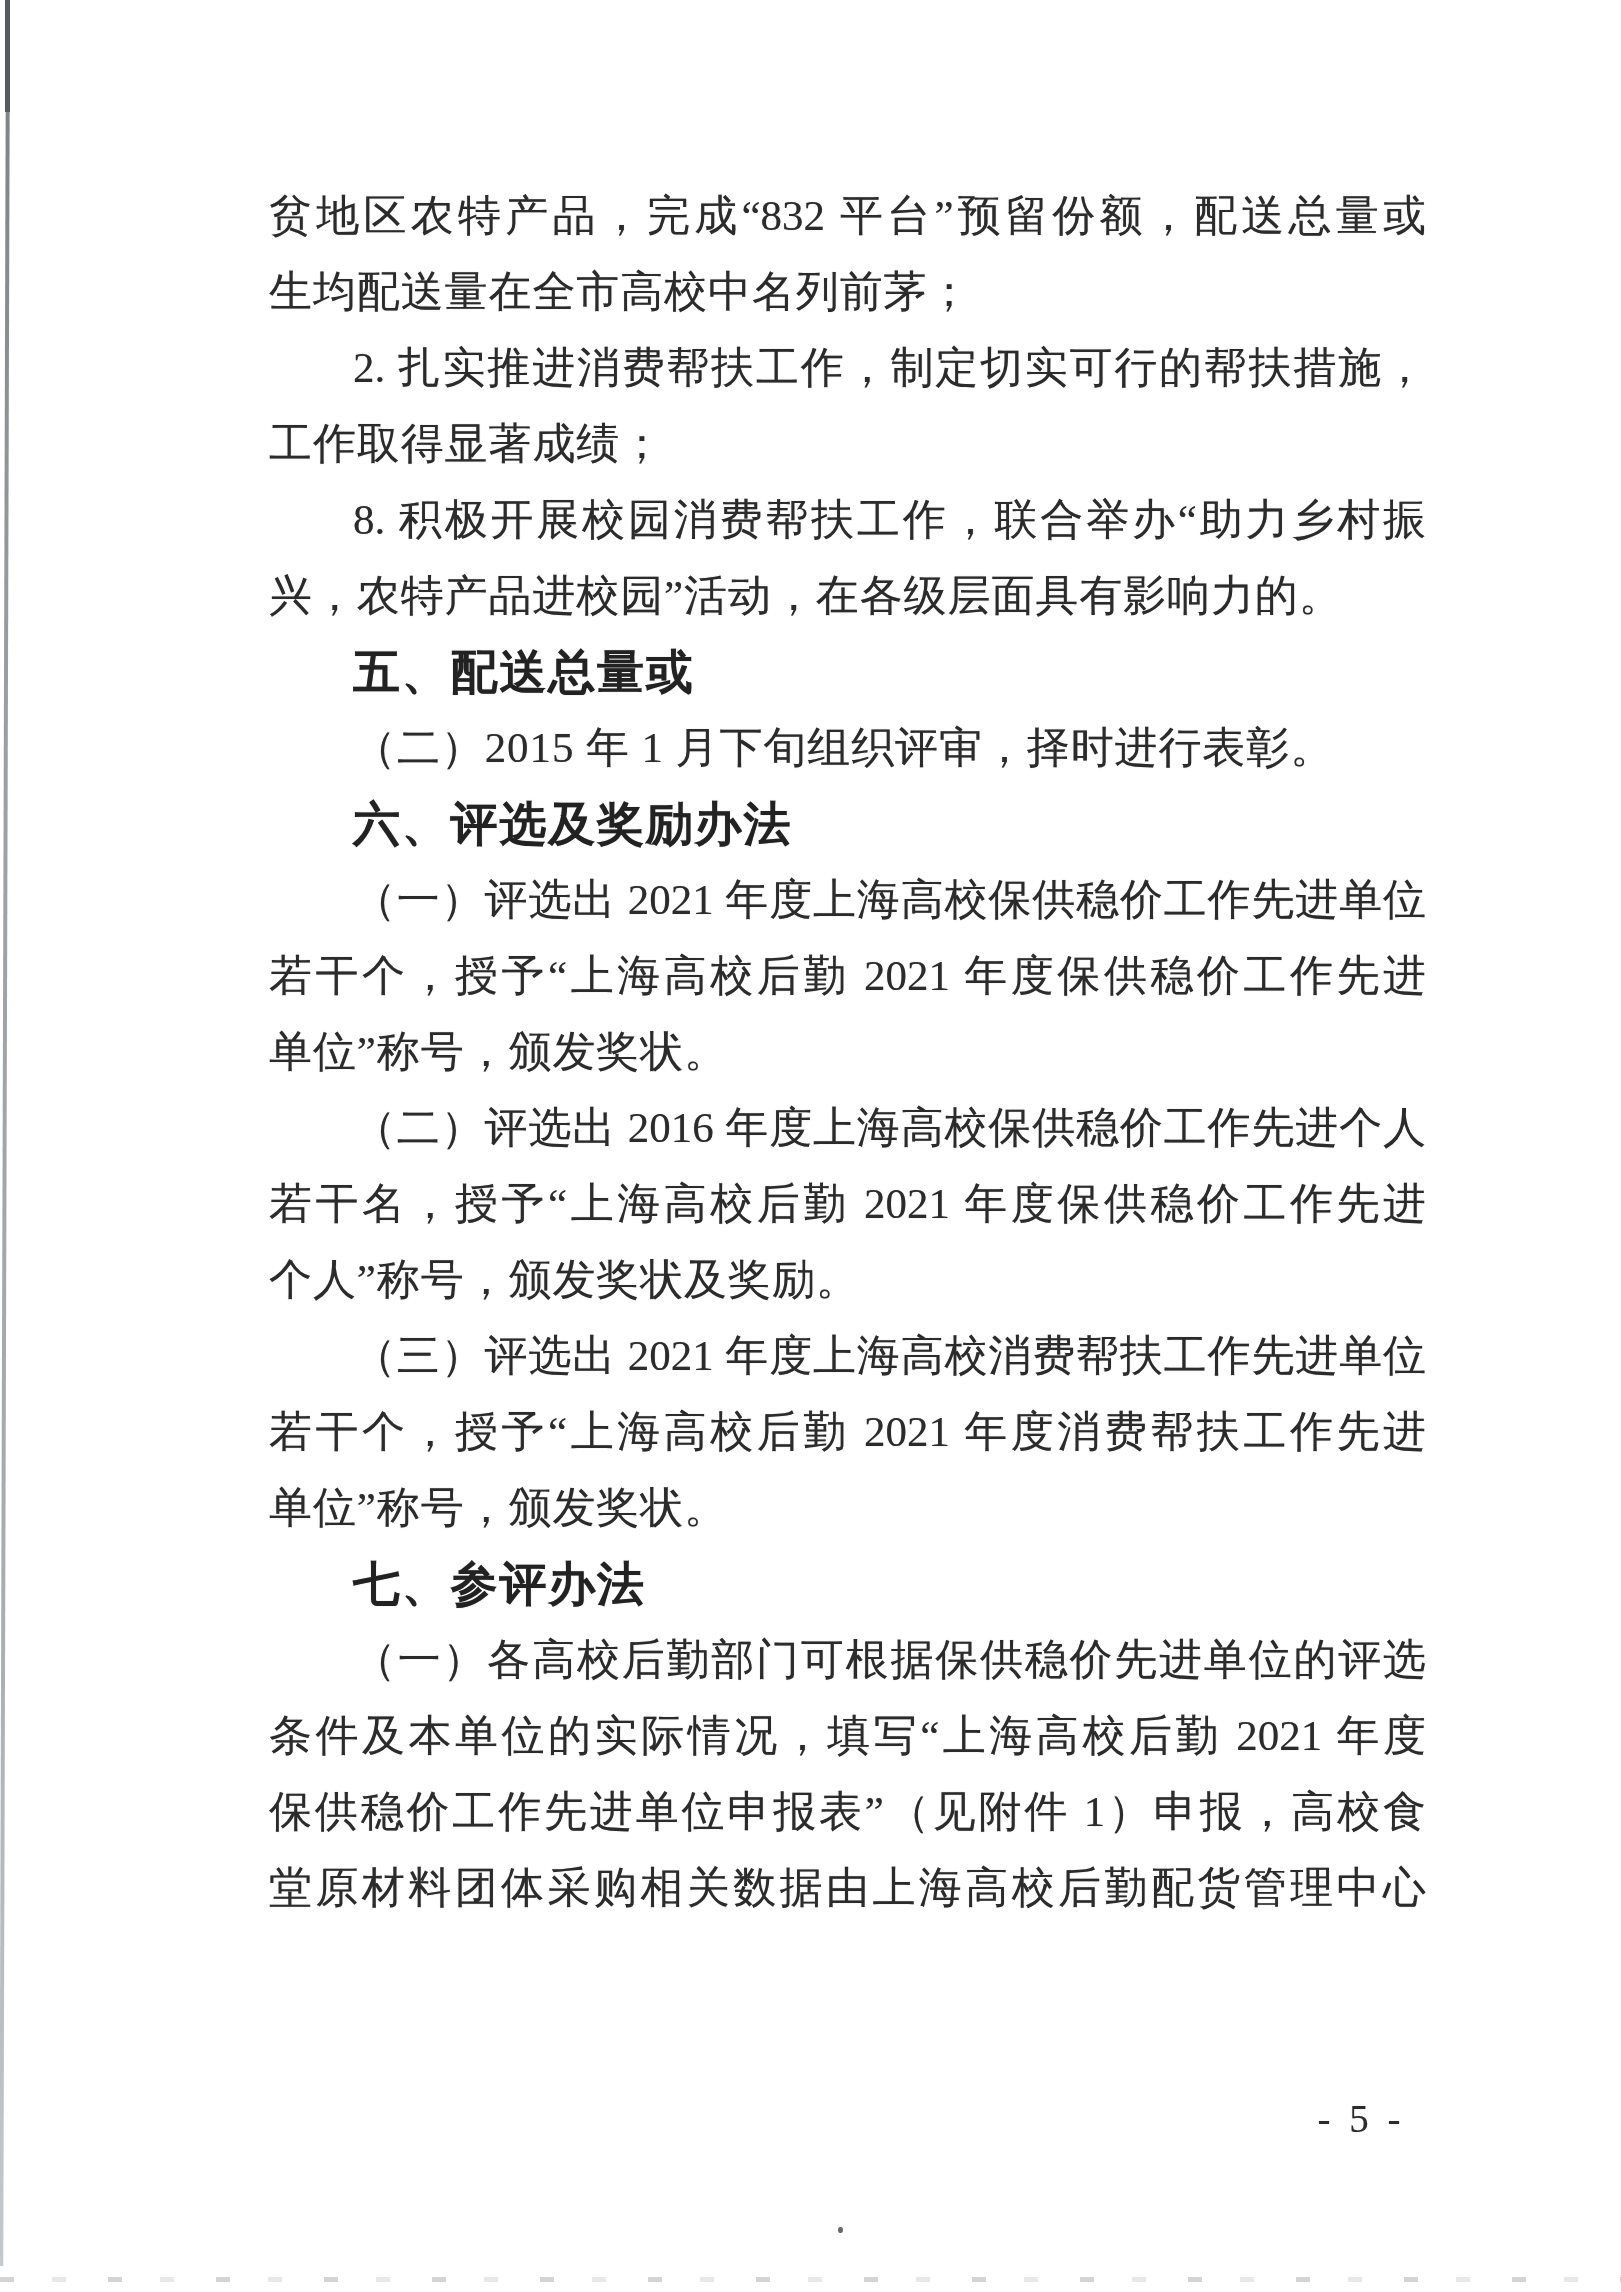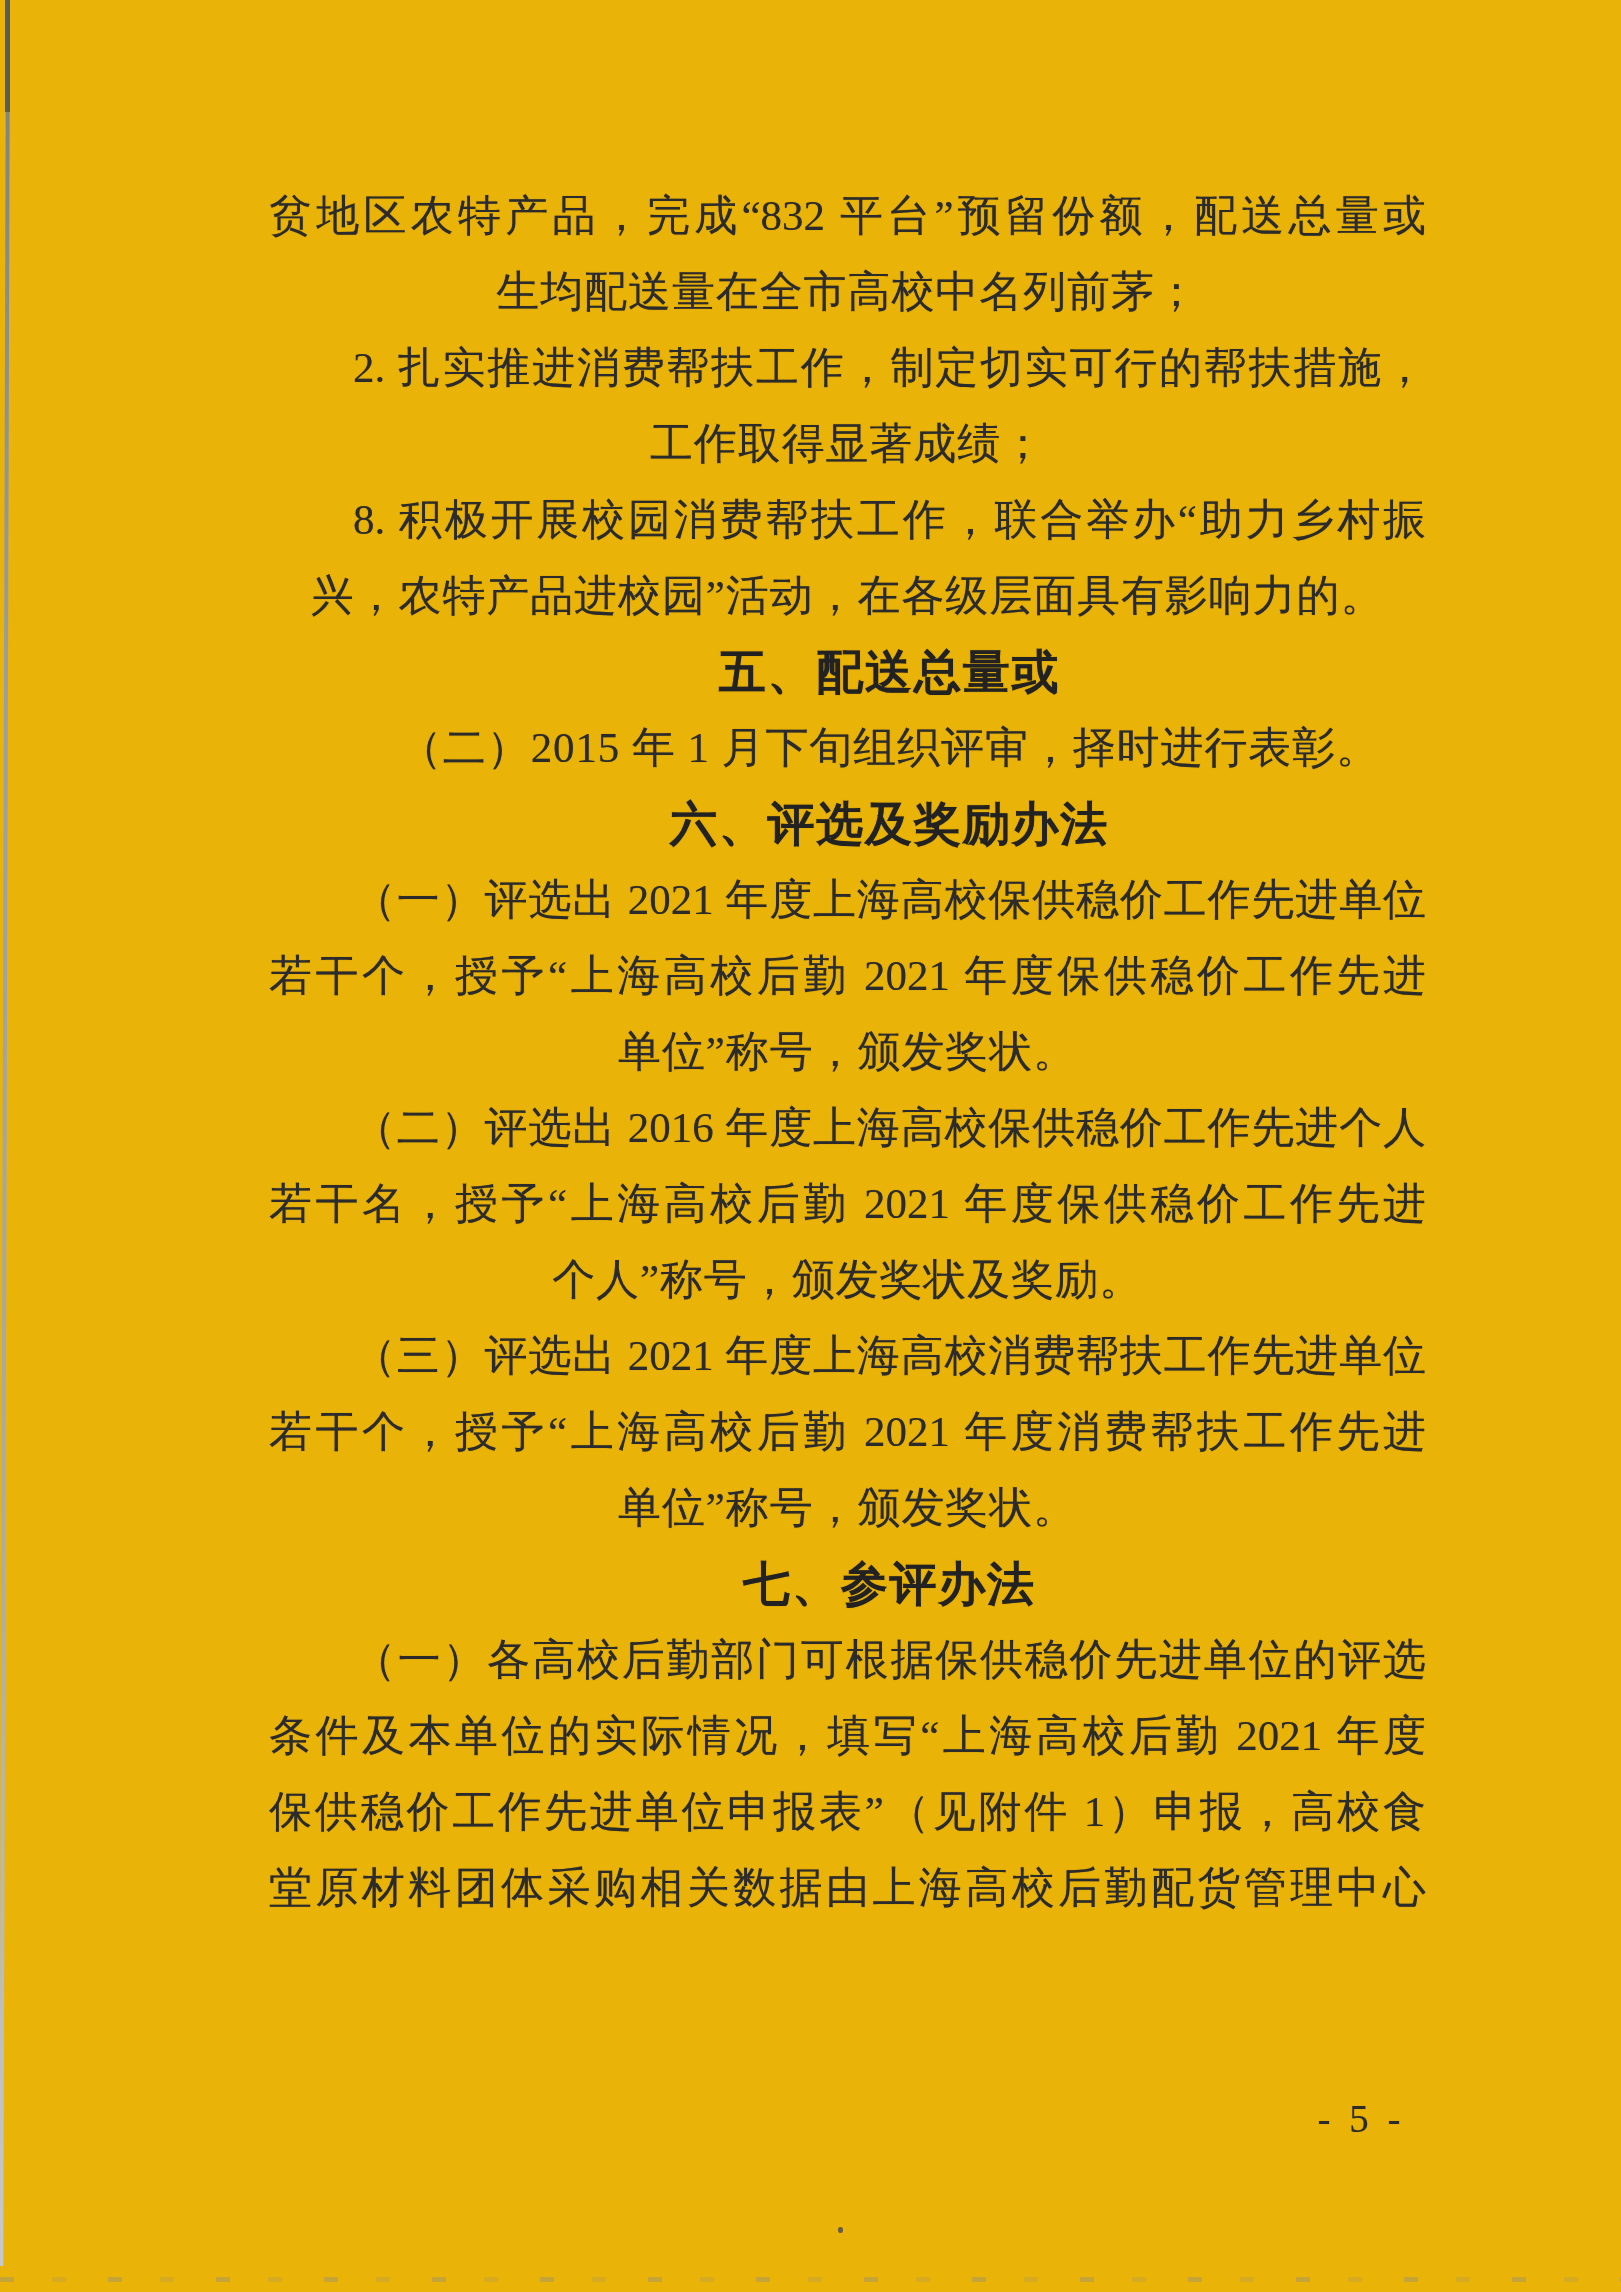--- a/index.html
+++ b/index.html
@@ -4,21 +4,21 @@
 <style>
   html, body {
     margin: 0;
     padding: 0;
     background: #e8e8e8;
   }
   #page {
     position: relative;
     width: 1622px;
     height: 2293px;
-    background: #eab308;
+    background: #ffffff;
     overflow: hidden;
     font-family: "Liberation Serif", "DejaVu Serif", serif;
   }
   
   #left-scan-line {
     position: absolute;
     left: 6.3px;
     top: 0;
     width: 3.6px;
     height: 2266px;
@@ -65,21 +65,20 @@
     width: 1157px;
   }
   .line {
     height: 76px;
     line-height: 76px;
     font-size: 43px;
     color: #2b2b2b;
     letter-spacing: 0.9px;
     white-space: nowrap;
     text-shadow: 0 0 0.9px rgba(43,43,43,0.45);
-    text-align: center;
   }
   .line.full {
     white-space: normal;
     text-align: justify;
     text-align-last: justify;
     letter-spacing: 0;
   }
   .line.indent {
     text-indent: 84px;
   }

